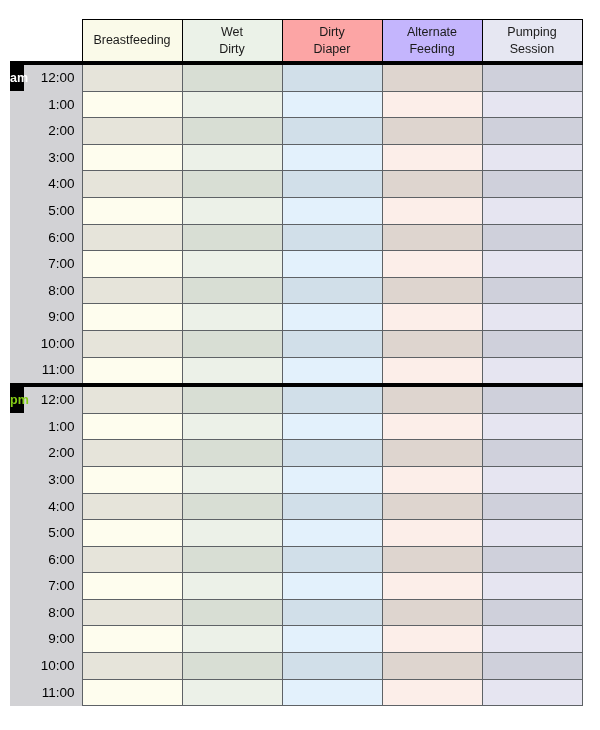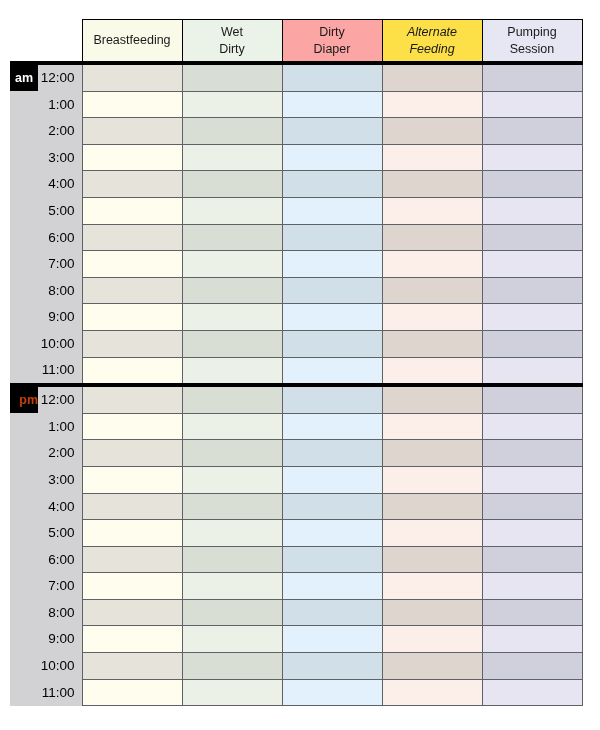--- a/index.html
+++ b/index.html
@@ -60,21 +60,21 @@
     position: relative;
   }
   tr.section-end td { border-bottom: 4px solid #000000; }
   tr.section-end td.time { border-bottom: 4px solid #000000; }
 
   .period-badge {
     position: absolute;
     left: 0;
     top: 0;
     bottom: 0;
-    width: 28px;
+    width: 14px;
     background: #000000;
     color: #ffffff;
     font-weight: bold;
     font-size: 12.5px;
     line-height: 26px;
     text-align: center;
   }
 </style>
 </head>
 <body>
@@ -90,21 +90,21 @@
       <col class="c-data">
     </colgroup>
     <thead>
       <tr>
         <td class="corner" style="background: rgb(255, 255, 255);"></td>
         <th style="background: rgb(250, 250, 233);">Breastfeeding</th>
         <th style="background: rgb(235, 242, 232);">Wet
 Dirty</th>
         <th style="background: #fca5a5;">Dirty
 Diaper</th>
-        <th style="background: #fde047; font-style: italic;">Alternate
+        <th style="background: #c4b5fd;">Alternate
 Feeding</th>
         <th style="background: rgb(230, 231, 242);">Pumping
 Session</th>
       </tr>
     </thead>
     <tbody id="grid-body">
         <tr>
           <td class="time" style="background: rgb(210, 210, 213);">12:00<span class="period-badge" style="background: rgb(0, 0, 0); color: rgb(255, 255, 255);">am</span></td>
           <td class="cell" style="background: rgb(230, 228, 218);"></td>
           <td class="cell" style="background: rgb(216, 222, 212);"></td>
@@ -194,21 +194,21 @@
         </tr>
         <tr class="section-end">
           <td class="time" style="background: rgb(210, 210, 213);">11:00</td>
           <td class="cell" style="background: rgb(254, 253, 238);"></td>
           <td class="cell" style="background: rgb(236, 241, 232);"></td>
           <td class="cell" style="background: rgb(227, 241, 252);"></td>
           <td class="cell" style="background: rgb(252, 238, 233);"></td>
           <td class="cell" style="background: rgb(230, 229, 241);"></td>
         </tr>
         <tr>
-          <td class="time" style="background: rgb(210, 210, 213);">12:00<span class="period-badge" style="background: rgb(0, 0, 0); color: #c2410c; text-align: right;">pm</span></td>
+          <td class="time" style="background: rgb(210, 210, 213);">12:00<span class="period-badge" style="background: rgb(0, 0, 0); color: #84cc16; text-align: right;">pm</span></td>
           <td class="cell" style="background: rgb(230, 228, 218);"></td>
           <td class="cell" style="background: rgb(216, 222, 212);"></td>
           <td class="cell" style="background: rgb(209, 223, 233);"></td>
           <td class="cell" style="background: rgb(222, 213, 207);"></td>
           <td class="cell" style="background: rgb(207, 208, 219);"></td>
         </tr>
         <tr>
           <td class="time" style="background: rgb(210, 210, 213);">1:00</td>
           <td class="cell" style="background: rgb(254, 253, 238);"></td>
           <td class="cell" style="background: rgb(236, 241, 232);"></td>

